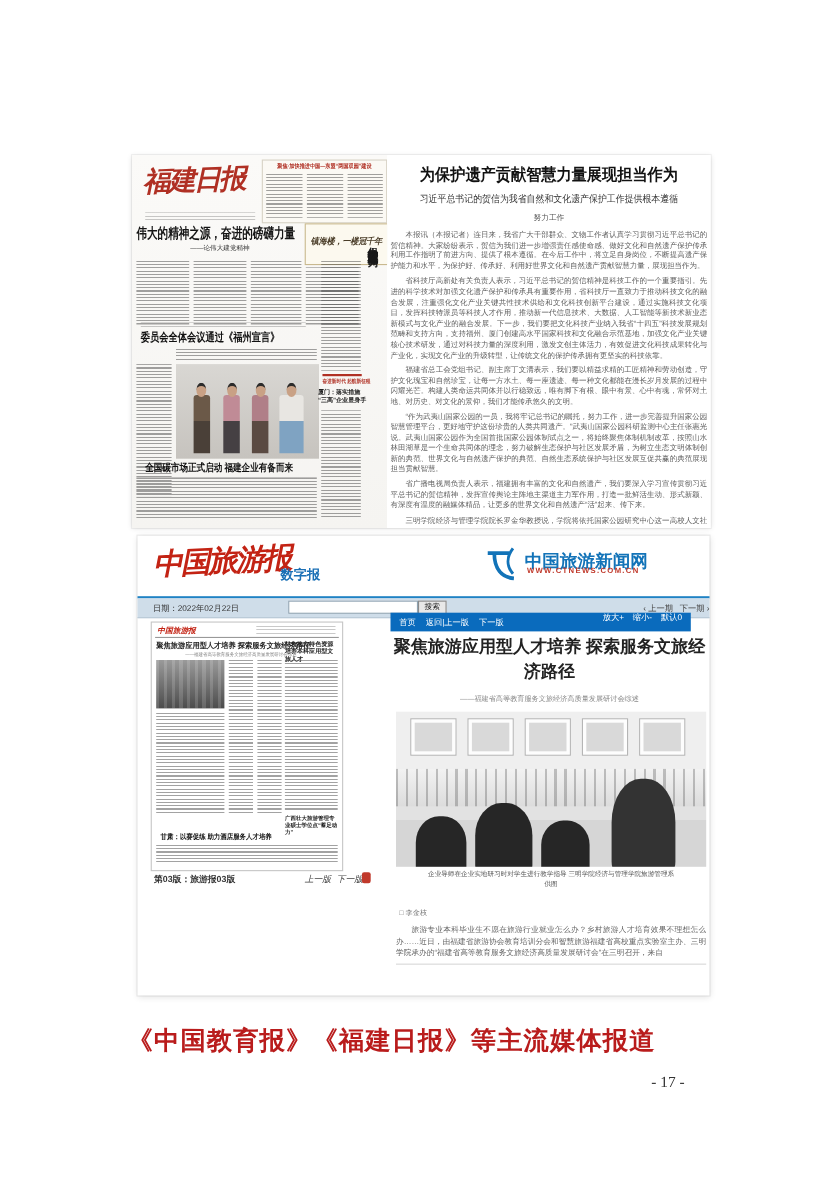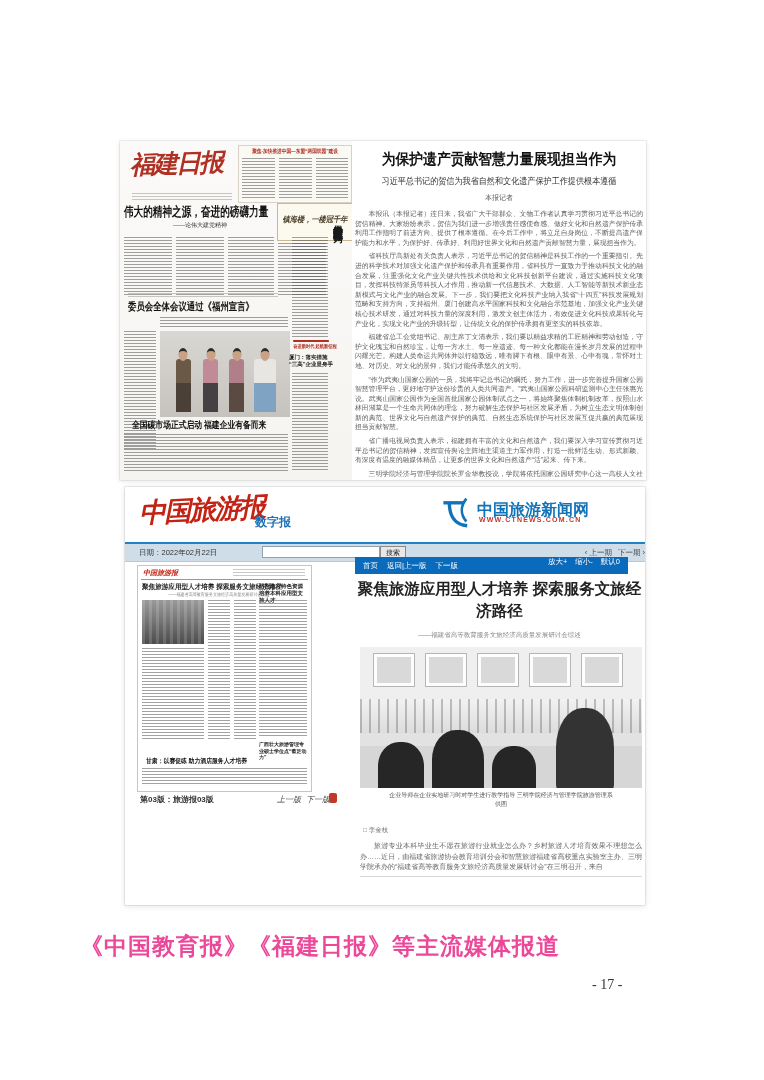--- a/index.html
+++ b/index.html
@@ -76,21 +76,21 @@
   .tn-photo .frame{position:absolute;top:7px;width:34px;height:26px;background:#d9d9d9;border:3px solid #fdfdfd;box-shadow:0 0 0 1px #b5b5b5;}
   .tn-photo .counter{position:absolute;left:0;top:52px;width:100%;height:34px;background:
       repeating-linear-gradient(90deg,rgba(90,90,90,.35) 0 2px,transparent 2px 9px),
       linear-gradient(#f2f2f2,#dcdcdc);}
   .ph-head{position:absolute;bottom:-6px;background:#262626;border-radius:46% 46% 12% 12%;}
   .tn-caption{position:absolute;left:235px;top:304px;width:282px;text-align:center;font-size:6px;color:#555;line-height:9px;}
   .tn-author{position:absolute;left:238px;top:339px;font-size:6.5px;color:#777;}
   .tn-body{position:absolute;left:235px;top:354px;width:282px;font-size:7px;line-height:10.5px;color:#666;text-align:justify;text-indent:2em;border-bottom:1px solid #d8d8d8;padding-bottom:3px;}
 
   
-  .pg-caption{position:absolute;left:0;top:931px;width:640px;text-align:center;font-family:"Liberation Serif",serif;font-weight:bold;font-size:23px;color:#ec4899;letter-spacing:1px;}
+  .pg-caption{position:absolute;left:0;top:931px;width:640px;text-align:center;font-family:"Liberation Serif",serif;font-weight:bold;font-size:23px;color:#b91c1c;letter-spacing:1px;padding-left:36px;}
   .pg-num{position:absolute;left:592px;top:977px;width:70px;text-align:left;font-family:"Liberation Serif",serif;font-size:14px;color:#333;}
 </style>
 </head>
 <body>
 
 <div class="sheet">
 
   <div class="abs fj-clip">
 
     <div class="fj-page">
@@ -136,21 +136,21 @@
       <div class="sim" style="left:172px;top:96px;width:36px;height:100px;"></div>
       <div class="sim" style="left:172px;top:232px;width:36px;height:98px;"></div>
 
       <div class="fj-h3">全国碳市场正式启动 福建企业有备而来</div>
       <div class="sim" style="left:4px;top:293px;width:164px;height:38px;"></div>
     </div>
 
     <div class="fj-art">
       <div class="ttl">为保护遗产贡献智慧力量展现担当作为</div>
       <div class="sub">习近平总书记的贺信为我省自然和文化遗产保护工作提供根本遵循</div>
-      <div class="by">本报记者</div>
+      <div class="by">努力工作</div>
       <div class="body">
         <p>本报讯（本报记者）连日来，我省广大干部群众、文物工作者认真学习贯彻习近平总书记的贺信精神。大家纷纷表示，贺信为我们进一步增强责任感使命感、做好文化和自然遗产保护传承利用工作指明了前进方向、提供了根本遵循。在今后工作中，将立足自身岗位，不断提高遗产保护能力和水平，为保护好、传承好、利用好世界文化和自然遗产贡献智慧力量，展现担当作为。</p>
         <p>省科技厅高新处有关负责人表示，习近平总书记的贺信精神是科技工作的一个重要指引。先进的科学技术对加强文化遗产保护和传承具有重要作用，省科技厅一直致力于推动科技文化的融合发展，注重强化文化产业关键共性技术供给和文化科技创新平台建设，通过实施科技文化项目，发挥科技特派员等科技人才作用，推动新一代信息技术、大数据、人工智能等新技术新业态新模式与文化产业的融合发展。下一步，我们要把文化科技产业纳入我省“十四五”科技发展规划范畴和支持方向，支持福州、厦门创建高水平国家科技和文化融合示范基地，加强文化产业关键核心技术研发，通过对科技力量的深度利用，激发文创主体活力，有效促进文化科技成果转化与产业化，实现文化产业的升级转型，让传统文化的保护传承拥有更坚实的科技依靠。</p>
         <p>福建省总工会党组书记、副主席丁文清表示，我们要以精益求精的工匠精神和劳动创造，守护文化瑰宝和自然珍宝，让每一方水土、每一座遗迹、每一种文化都能在漫长岁月发展的过程中闪耀光芒。构建人类命运共同体并以行稳致远，唯有脚下有根、眼中有景、心中有魂，常怀对土地、对历史、对文化的景仰，我们才能传承悠久的文明。</p>
         <p>“作为武夷山国家公园的一员，我将牢记总书记的嘱托，努力工作，进一步完善提升国家公园智慧管理平台，更好地守护这份珍贵的人类共同遗产。”武夷山国家公园科研监测中心主任张惠光说。武夷山国家公园作为全国首批国家公园体制试点之一，将始终聚焦体制机制改革，按照山水林田湖草是一个生命共同体的理念，努力破解生态保护与社区发展矛盾，为树立生态文明体制创新的典范、世界文化与自然遗产保护的典范、自然生态系统保护与社区发展互促共赢的典范展现担当贡献智慧。</p>
         <p>省广播电视局负责人表示，福建拥有丰富的文化和自然遗产，我们要深入学习宣传贯彻习近平总书记的贺信精神，发挥宣传舆论主阵地主渠道主力军作用，打造一批鲜活生动、形式新颖、有深度有温度的融媒体精品，让更多的世界文化和自然遗产“活”起来、传下来。</p>
         <p>三明学院经济与管理学院院长罗金华教授说，学院将依托国家公园研究中心这一高校人文社科基地的平台作用和优势，积极参与国家公园试点工作，努力在遗产保护与管理制度研究中作出贡献。</p>
       </div>
     </div>
   </div>

